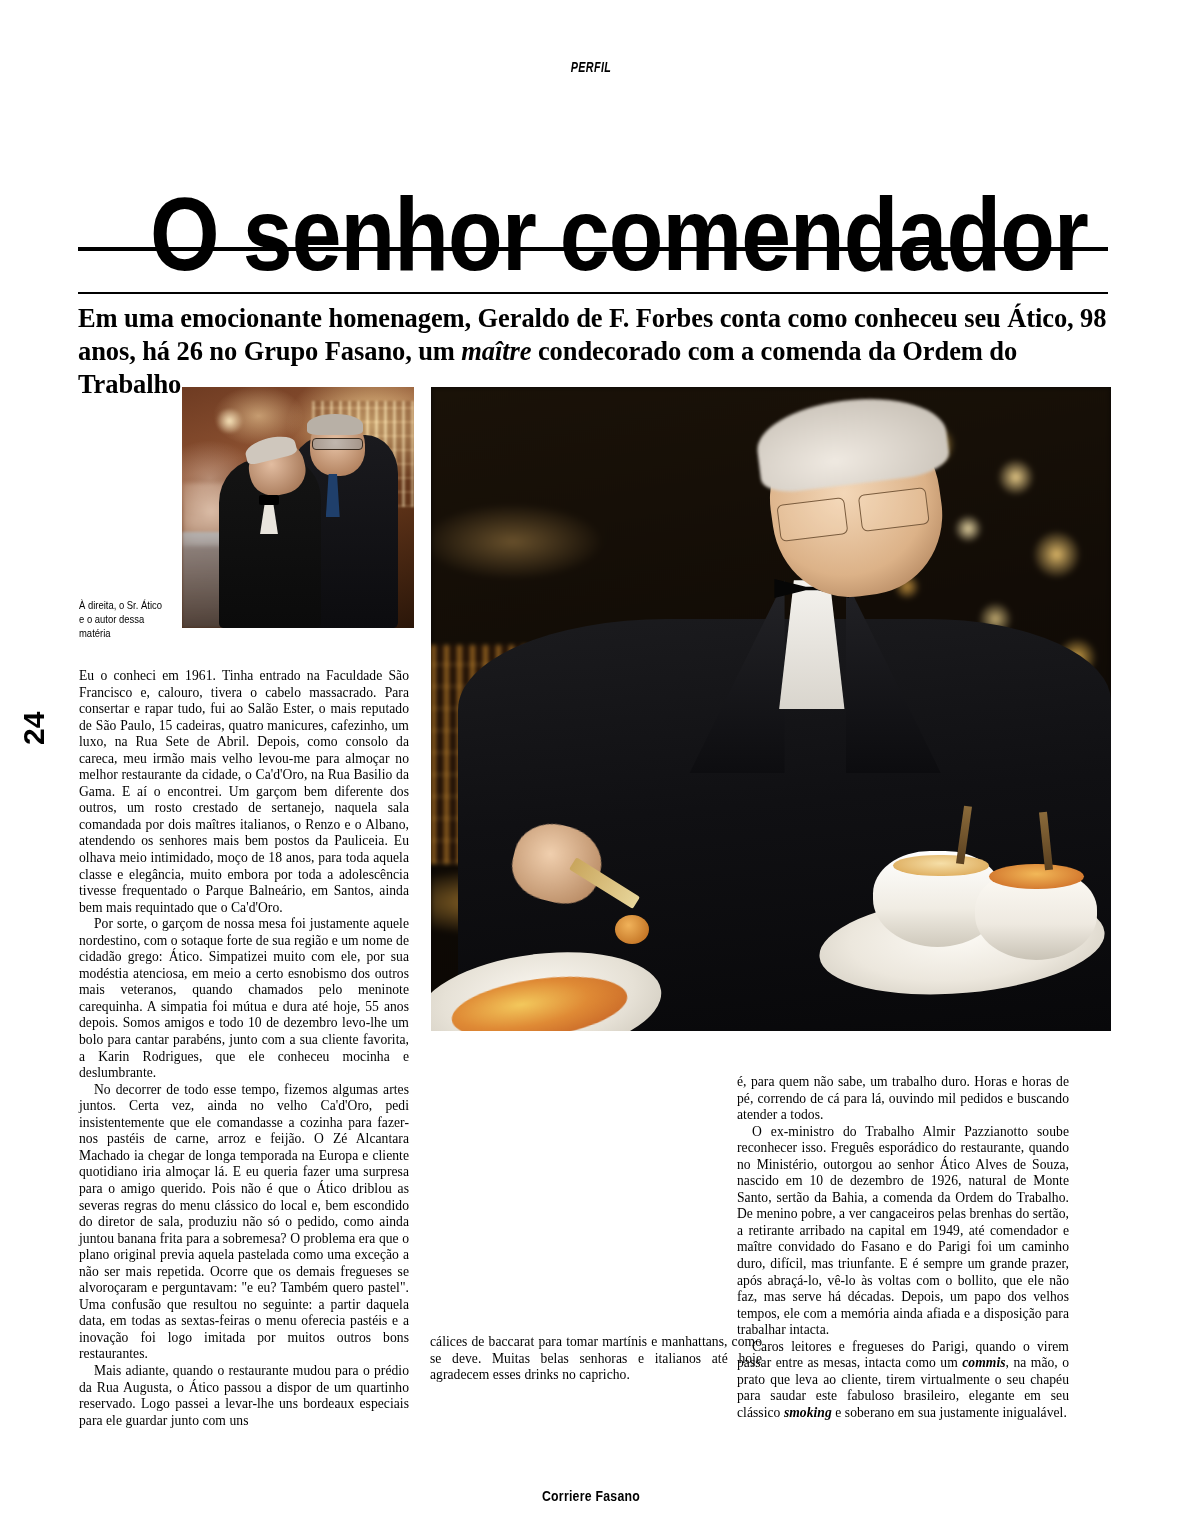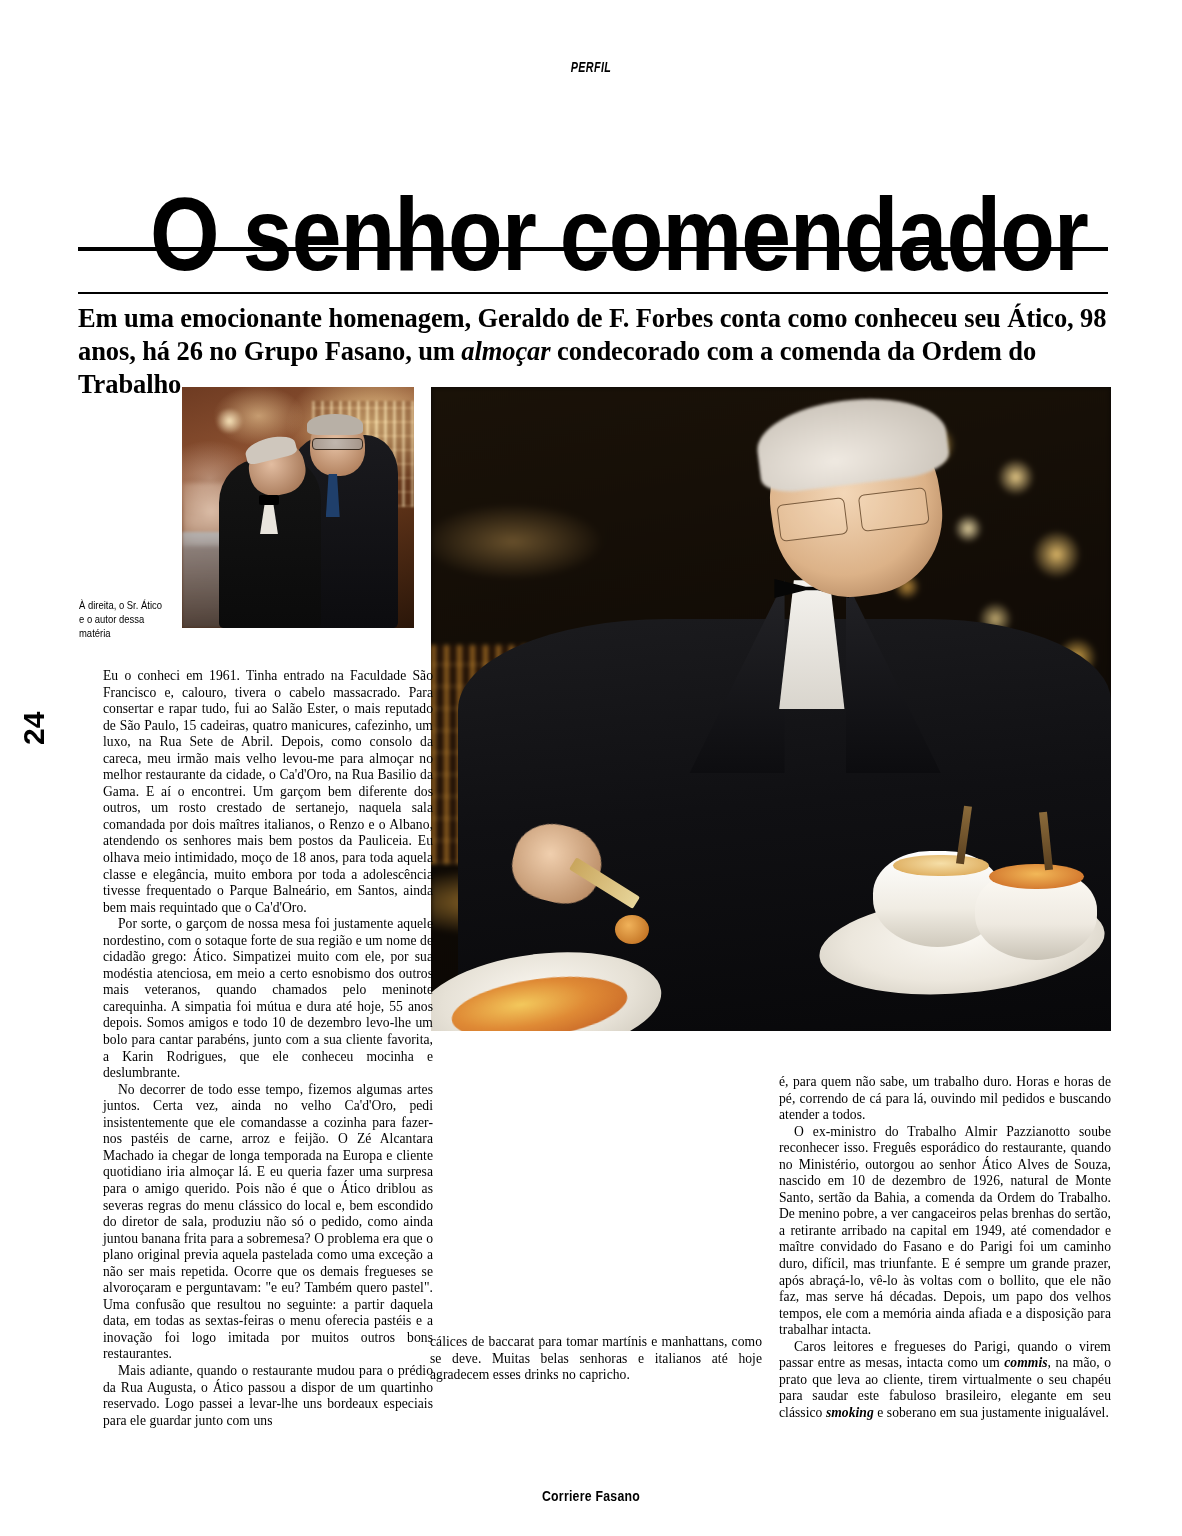--- a/index.html
+++ b/index.html
@@ -472,23 +472,23 @@
     line-height: 16.55px;
     text-align: justify;
     text-justify: inter-word;
     letter-spacing: 0.05px;
     hyphens: auto;
   }
   .col p { margin: 0; text-indent: 15px; }
   .col p.first { text-indent: 0; }
   .col i { font-style: italic; font-weight: bold; }
 
-  #col1 { left: 79px; top: 668px; width: 330px; margin-left: 24px; }
+  #col1 { left: 79px; top: 668px; width: 330px; }
   #col2 { left: 430px; top: 1334px; width: 332px; }
-  #col3 { left: 779px; top: 1074px; width: 332px; }
+  #col3 { left: 737px; top: 1074px; width: 332px; }
 
   
   .pullquote {
     position: absolute;
     left: 425px; top: 1073px;
     width: 345px;
   }
   .strokes {
     position: relative;
     height: 62px;
@@ -538,21 +538,21 @@
 
   <div class="kicker">PERFIL</div>
 
   <h1 class="headline">O senhor comendador</h1>
 
   <div class="rule-top"></div>
 
 
   <div class="rule-mid"></div>
 
-  <div class="deck"><span>Em uma emocionante homenagem, Geraldo de F. Forbes conta como conheceu seu Ático, 98 anos, há 26 no Grupo Fasano, um </span><i>almoçar</i><span> condecorado com a comenda da Ordem do Trabalho</span></div>
+  <div class="deck"><span>Em uma emocionante homenagem, Geraldo de F. Forbes conta como conheceu seu Ático, 98 anos, há 26 no Grupo Fasano, um </span><i>maître</i><span> condecorado com a comenda da Ordem do Trabalho</span></div>
 
   <div class="folio">24</div>
 
   <div class="photo" id="photo-small">
     <div class="ps-bg"></div>
     <div class="ps-shelf"></div>
     <div class="ps-lamp"></div>
     <div class="ps-crowd"></div>
     <div class="ps-flowers"></div>
     <div class="ps-glass"></div>

